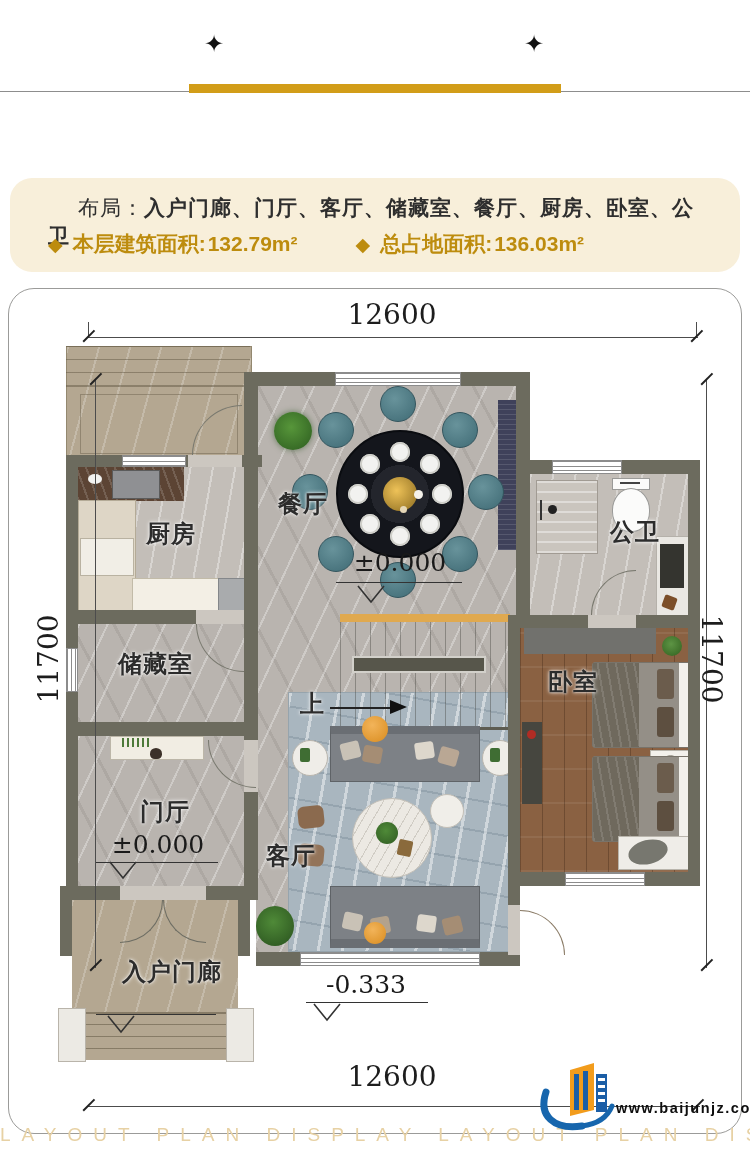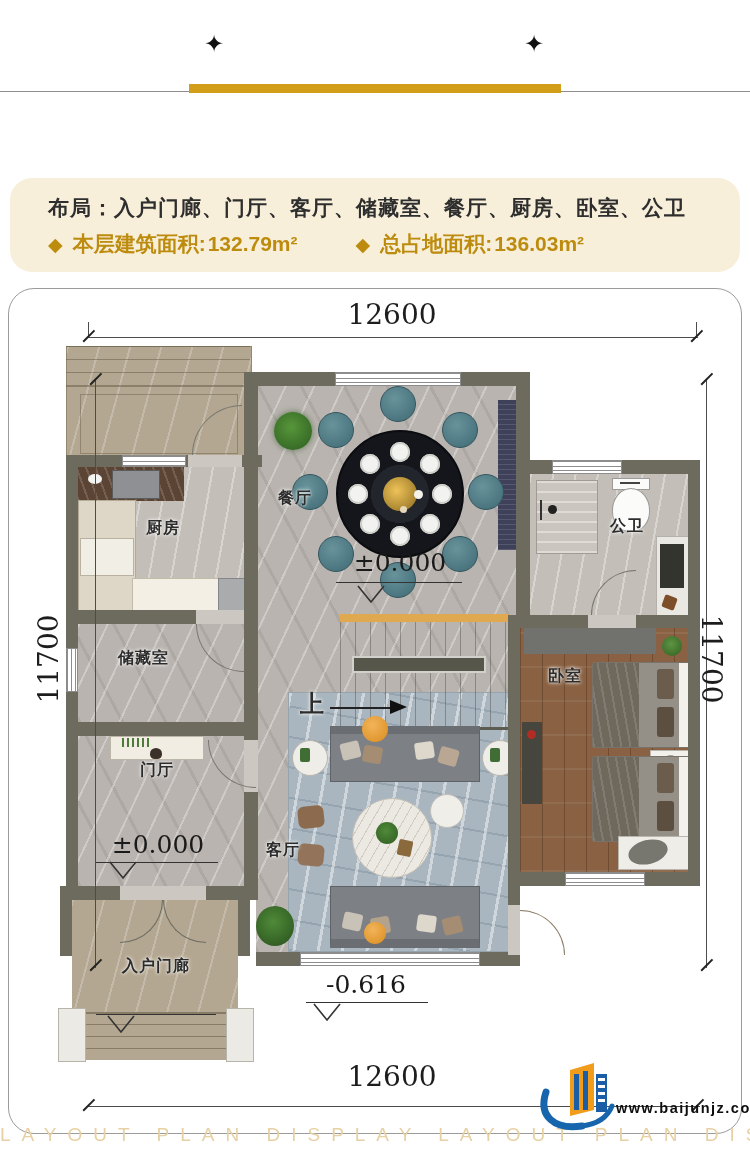--- a/index.html
+++ b/index.html
@@ -45,21 +45,21 @@
   .wood{background-color:#8a6142;
     background-image:repeating-linear-gradient(90deg,rgba(40,20,8,.28) 0 1px,rgba(0,0,0,0) 1px 22px),
                      repeating-linear-gradient(0deg,rgba(255,255,255,.07) 0 2px,rgba(0,0,0,0) 2px 34px);}
 
   .wall{background:#6c6b5e;z-index:3;}
   .gap{background:#ccc7c0;z-index:4;}
   .win{z-index:4;background:repeating-linear-gradient(to bottom,#8c8c8c 0 1px,#ffffff 1px 4.6px);border:1px solid #8c8c8c;box-sizing:border-box;}
   .winv{z-index:4;background:repeating-linear-gradient(to right,#8c8c8c 0 1px,#ffffff 1px 4.2px);border:1px solid #8c8c8c;box-sizing:border-box;}
   .arc{z-index:4;box-sizing:border-box;}
 
-  .room-label{z-index:5;font-size:16px;font-weight:800;color:#2c2c2c;letter-spacing:1px;
+  .room-label{z-index:5;font-size:24px;font-weight:800;color:#2c2c2c;letter-spacing:1px;
               text-shadow:0 0 4px rgba(255,255,255,.9),0 0 2px rgba(255,255,255,.9);white-space:nowrap;}
   .elev{z-index:5;font-family:"DejaVu Serif","Liberation Serif",serif;font-size:25px;color:#1a1a1a;white-space:nowrap;}
   .elev-line{z-index:5;height:1.4px;background:#333;}
 
   .chair{position:absolute;width:34px;height:34px;border-radius:50%;
          background:radial-gradient(circle at 40% 35%,#68939b,#3f6a74);border:1px solid #33555e;z-index:2;}
   .plate{position:absolute;width:20px;height:20px;border-radius:50%;background:#f2f2f0;box-shadow:inset 0 0 0 2px #cfcfc9;}
   .pillow{position:absolute;width:19px;height:17px;border-radius:3px;}
 
   
@@ -73,21 +73,21 @@
 
 <div class="page">
 
   <span class="abs orn" style="left:204px;">✦</span>
   <span class="abs orn" style="left:524px;">✦</span>
   <div class="abs hdr-line"></div>
   <div class="abs gold-bar"></div>
 
 
   <div class="abs card"></div>
-  <div class="abs card-l1"><span style="font-weight:700;">布局：</span><span>入户门廊、门厅、客厅、储藏室、餐厅、厨房、卧室、公卫</span></div>
+  <div class="abs card-l1"><span style="font-weight:400;margin-left:30px;">布局：</span><span>入户门廊、门厅、客厅、储藏室、餐厅、厨房、卧室、公卫</span></div>
   <div class="abs card-l2">
     <span class="bullet">◆</span>
     <span>本层建筑面积:</span>
       <span style="margin-left:-8px;">132.79m²</span>
     <span class="gap"></span>
     <span class="bullet">◆</span>
     <span>总占地面积:</span>
       <span style="margin-left:-8px;">136.03m²</span>
   </div>
 
@@ -270,42 +270,42 @@
   <div class="abs arc" style="top:570px;left:591px;width:45px;height:45px;border-top:1.6px solid #78786e;border-left:1.6px solid #78786e;border-top-left-radius:100%;"></div>
   <div class="abs arc" style="top:900px;left:120px;width:43px;height:43px;border-bottom:1.6px solid #6d6d63;border-right:1.6px solid #6d6d63;border-bottom-right-radius:100%;"></div>
   <div class="abs arc" style="top:900px;left:163px;width:43px;height:43px;border-bottom:1.6px solid #6d6d63;border-left:1.6px solid #6d6d63;border-bottom-left-radius:100%;"></div>
   <div class="abs arc" style="top:910px;left:520px;width:45px;height:45px;border-top:1.6px solid #8a7b66;border-right:1.6px solid #8a7b66;border-top-right-radius:100%;"></div>
 
   <div class="abs room-label" style="top:488px;left:278px;">餐厅</div>
   <div class="abs room-label" style="top:518px;left:146px;">厨房</div>
   <div class="abs room-label" style="top:516px;left:610px;">公卫</div>
   <div class="abs room-label" style="top:648px;left:118px;">储藏室</div>
   <div class="abs room-label" style="top:666px;left:548px;">卧室</div>
-  <div class="abs room-label" style="top:760px;left:140px;">门厅</div>
+  <div class="abs room-label" style="top:796px;left:140px;">门厅</div>
   <div class="abs room-label" style="top:840px;left:266px;">客厅</div>
   <div class="abs room-label" style="top:956px;left:122px;">入户门廊</div>
 
   <div class="abs elev" style="top:548px;left:340px;width:120px;text-align:center;">±0.000</div>
   <div class="abs elev-line" style="top:582px;left:336px;width:126px;"></div>
   <svg class="abs" style="top:584px;left:356px;z-index:5;" width="30" height="20">
       <path d="M2 2 L15 18 L28 2" fill="none" stroke="#333" stroke-width="1.6"></path>
     </svg>
 
   <div class="abs elev" style="top:830px;left:98px;width:120px;text-align:center;">±0.000</div>
   <div class="abs elev-line" style="top:862px;left:96px;width:122px;"></div>
   <svg class="abs" style="top:860px;left:108px;z-index:5;" width="30" height="20">
       <path d="M2 2 L15 18 L28 2" fill="none" stroke="#333" stroke-width="1.6"></path>
     </svg>
 
   <div class="abs elev-line" style="top:1014px;left:96px;width:120px;"></div>
   <svg class="abs" style="top:1014px;left:106px;z-index:5;" width="30" height="20">
       <path d="M2 2 L15 18 L28 2" fill="none" stroke="#333" stroke-width="1.6"></path>
     </svg>
 
-  <div class="abs elev" style="top:970px;left:306px;width:120px;text-align:center;">-0.616</div>
+  <div class="abs elev" style="top:970px;left:306px;width:120px;text-align:center;">-0.333</div>
   <div class="abs elev-line" style="top:1002px;left:306px;width:122px;"></div>
   <svg class="abs" style="top:1002px;left:312px;z-index:5;" width="30" height="20">
       <path d="M2 2 L15 18 L28 2" fill="none" stroke="#333" stroke-width="1.6"></path>
     </svg>
 
   <svg class="abs" style="top:1058px;left:536px;z-index:7;" width="80" height="76" viewBox="0 0 80 76">
     <path d="M10 34 C 2 58 18 72 46 68" fill="none" stroke="#1766ad" stroke-width="7" stroke-linecap="round"></path>
     <path d="M46 68 C 62 66 72 58 76 48" fill="none" stroke="#1766ad" stroke-width="5" stroke-linecap="round"></path>
     <path d="M34 12 L58 5 L58 52 L34 58 Z" fill="#f29c1c"></path>
     <rect x="38" y="16" width="5" height="36" fill="#1b5ea6"></rect>

